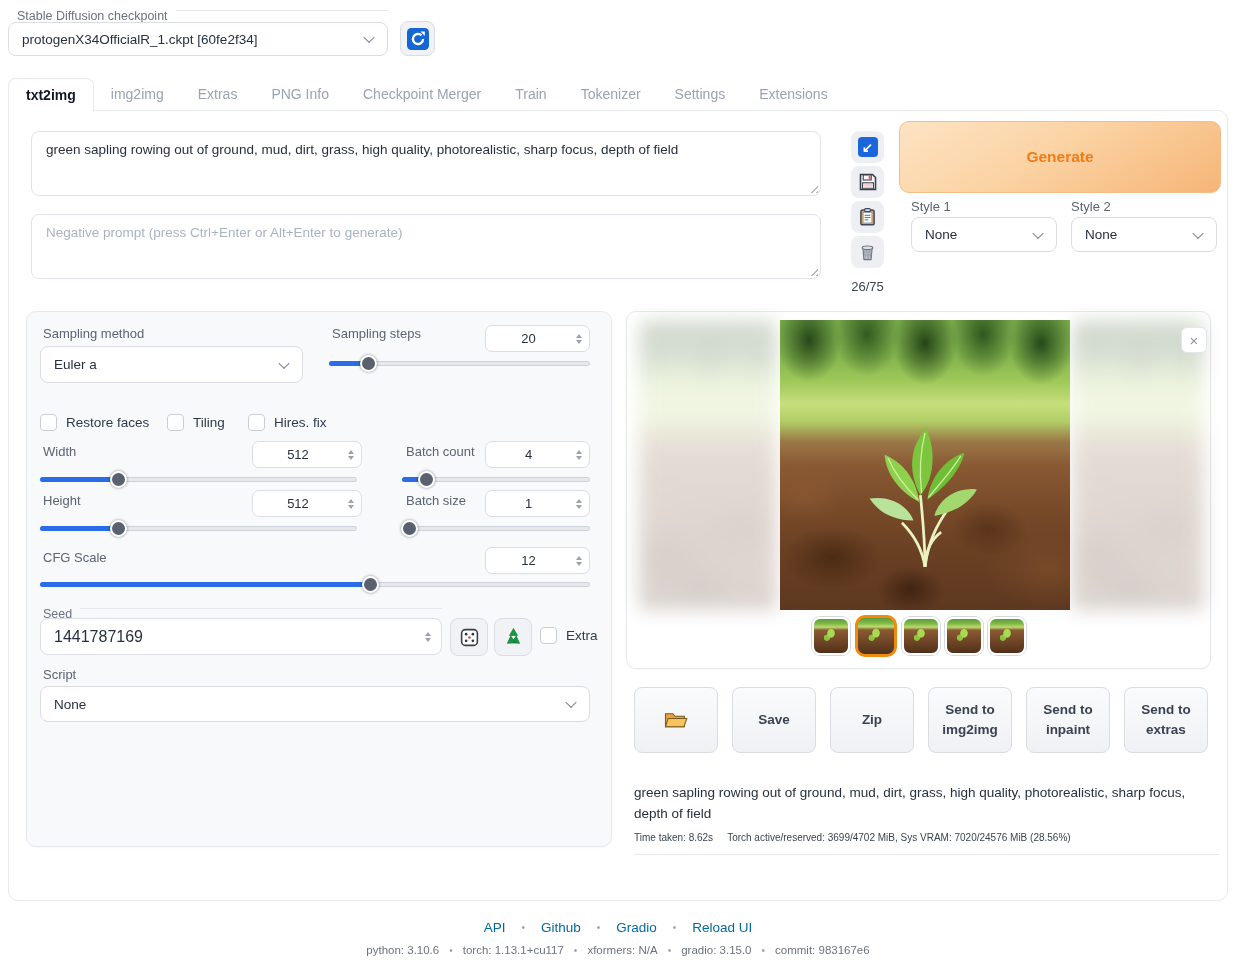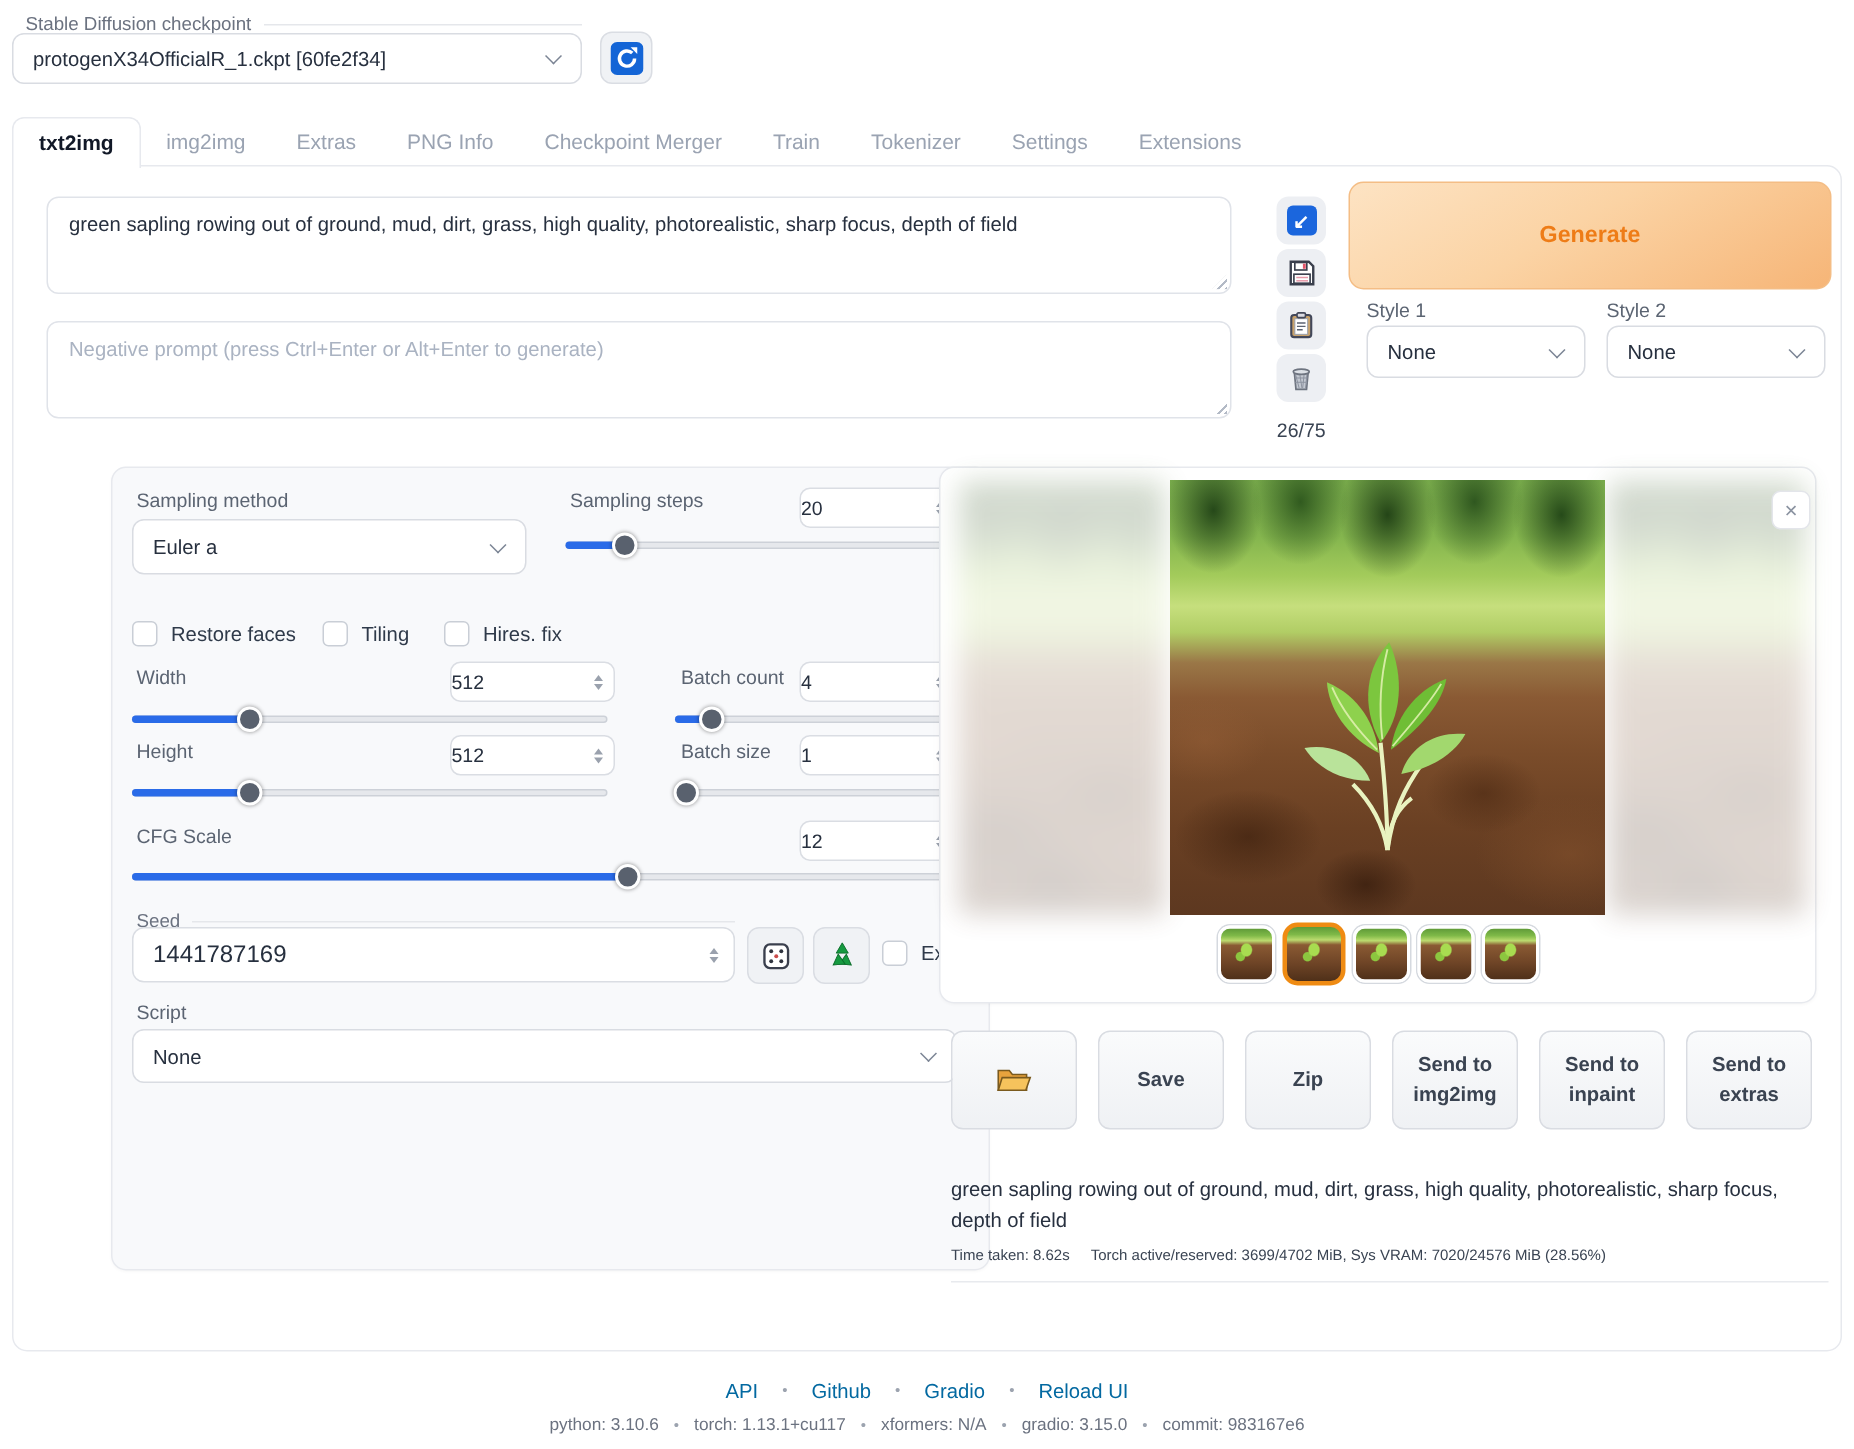--- a/index.html
+++ b/index.html
@@ -1,21 +1,21 @@
 <!DOCTYPE html>
 <html><head>
 <meta charset="utf-8">
 <style>
   * { margin:0; padding:0; box-sizing:border-box; }
   html,body { background:#fff; }
   body { font-family:"Liberation Sans", sans-serif; color:#1f2937; }
   .page { position:relative; width:1236px; height:966px; background:#fff; overflow:hidden; }
 
   
-  .legend-row { position:absolute; display:flex; align-items:center; gap:8px; font-size:12.5px; color:#6b7280; }
+  .legend-row { position:absolute; display:flex; align-items:flex-start; gap:8px; font-size:12.5px; color:#6b7280; }
   .legend-row .line { flex:1; border-top:1px solid #e5e7eb; margin-top:1px; }
   .ckpt-label-row { left:17px; top:9px; width:371px; }
   .select { position:absolute; background:#fff; border:1px solid #d9dce2; border-radius:8px;
             display:flex; align-items:center; padding:0 34px 0 13px; font-size:13.5px; color:#27303f; cursor:pointer; }
   .select .chev { position:absolute; right:14px; top:50%; width:8px; height:8px; border-right:1.8px solid #7b8494;
                   border-bottom:1.8px solid #7b8494; transform:translateY(-70%) rotate(45deg); }
   .ckpt-select { left:8px; top:22px; width:380px; height:34px; }
   .icon-btn { position:absolute; display:flex; align-items:center; justify-content:center;
               background:#f0f2f5; border:1px solid #dadde3; border-radius:8px; cursor:pointer; }
   .refresh-btn { left:400px; top:21px; width:35px; height:35px; }
@@ -48,24 +48,24 @@
   .generate-btn { position:absolute; left:890px; top:10px; width:322px; height:72px; border:1px solid #f4bd85;
       border-radius:10px; background:linear-gradient(150deg,#fde3c3 0%,#fbd3a4 45%,#f6b577 100%);
       color:#ee7c17; font-family:"Liberation Sans",sans-serif; font-size:15.5px; font-weight:700; cursor:pointer;text-align:center; }
   .style-label { position:absolute; font-size:13px; color:#5b6472; }
   .s1-label { left:902px; top:88px; } .s2-label { left:1062px; top:88px; }
   .style-sel { width:146px; height:35px; }
   .s1-sel { left:902px; top:106px; } .s2-sel { left:1062px; top:106px; }
 
   
   .settings-card { position:absolute; left:17px; top:200px; width:586px; height:536px; background:#f8f9fb;
-                   border:1px solid #e7e9ee; border-radius:10px; box-shadow:0 1px 2px rgba(0,0,0,.03);margin-left:48px; }
+                   border:1px solid #e7e9ee; border-radius:10px; box-shadow:0 1px 2px rgba(0,0,0,.03); }
   .lbl { position:absolute; font-size:13px; color:#5b6472; white-space:nowrap; }
   .num { position:absolute; background:#fff; border:1px solid #dadde3; border-radius:7px; }
-  .num input { width:100%; height:100%; border:none; outline:none; background:transparent; text-align:left;
+  .num input { width:100%; height:100%; border:none; outline:none; background:transparent; text-align:center;
                font-family:"Liberation Sans",sans-serif; font-size:13px; color:#27303f; padding-right:18px; }
   .num .spin { position:absolute; right:7px; top:0; height:100%; display:flex; flex-direction:column; justify-content:center; gap:2px; cursor:pointer; }
   .num .spin i { width:0; height:0; border-left:3.5px solid transparent; border-right:3.5px solid transparent; display:block; }
   .num .spin .up { border-bottom:4px solid #9aa1ad; } .num .spin .dn { border-top:4px solid #9aa1ad; }
 
   .slider { position:absolute; height:16px; cursor:pointer; }
   .slider .track { position:absolute; left:0; right:0; top:6px; height:5px; background:#e6e8ec; border:1px solid #cdd1d8; border-radius:4px; }
   .slider .fill { position:absolute; left:0; top:6px; height:5px; width:var(--p); background:#2a6be8; border-radius:4px 0 0 4px; }
   .slider .knob { position:absolute; top:0; left:calc(var(--p) - 8px); width:17px; height:17px; border-radius:50%;
                   background:#59616e; border:2px solid #fff; box-shadow:0 0 3px rgba(0,0,0,.45); }

